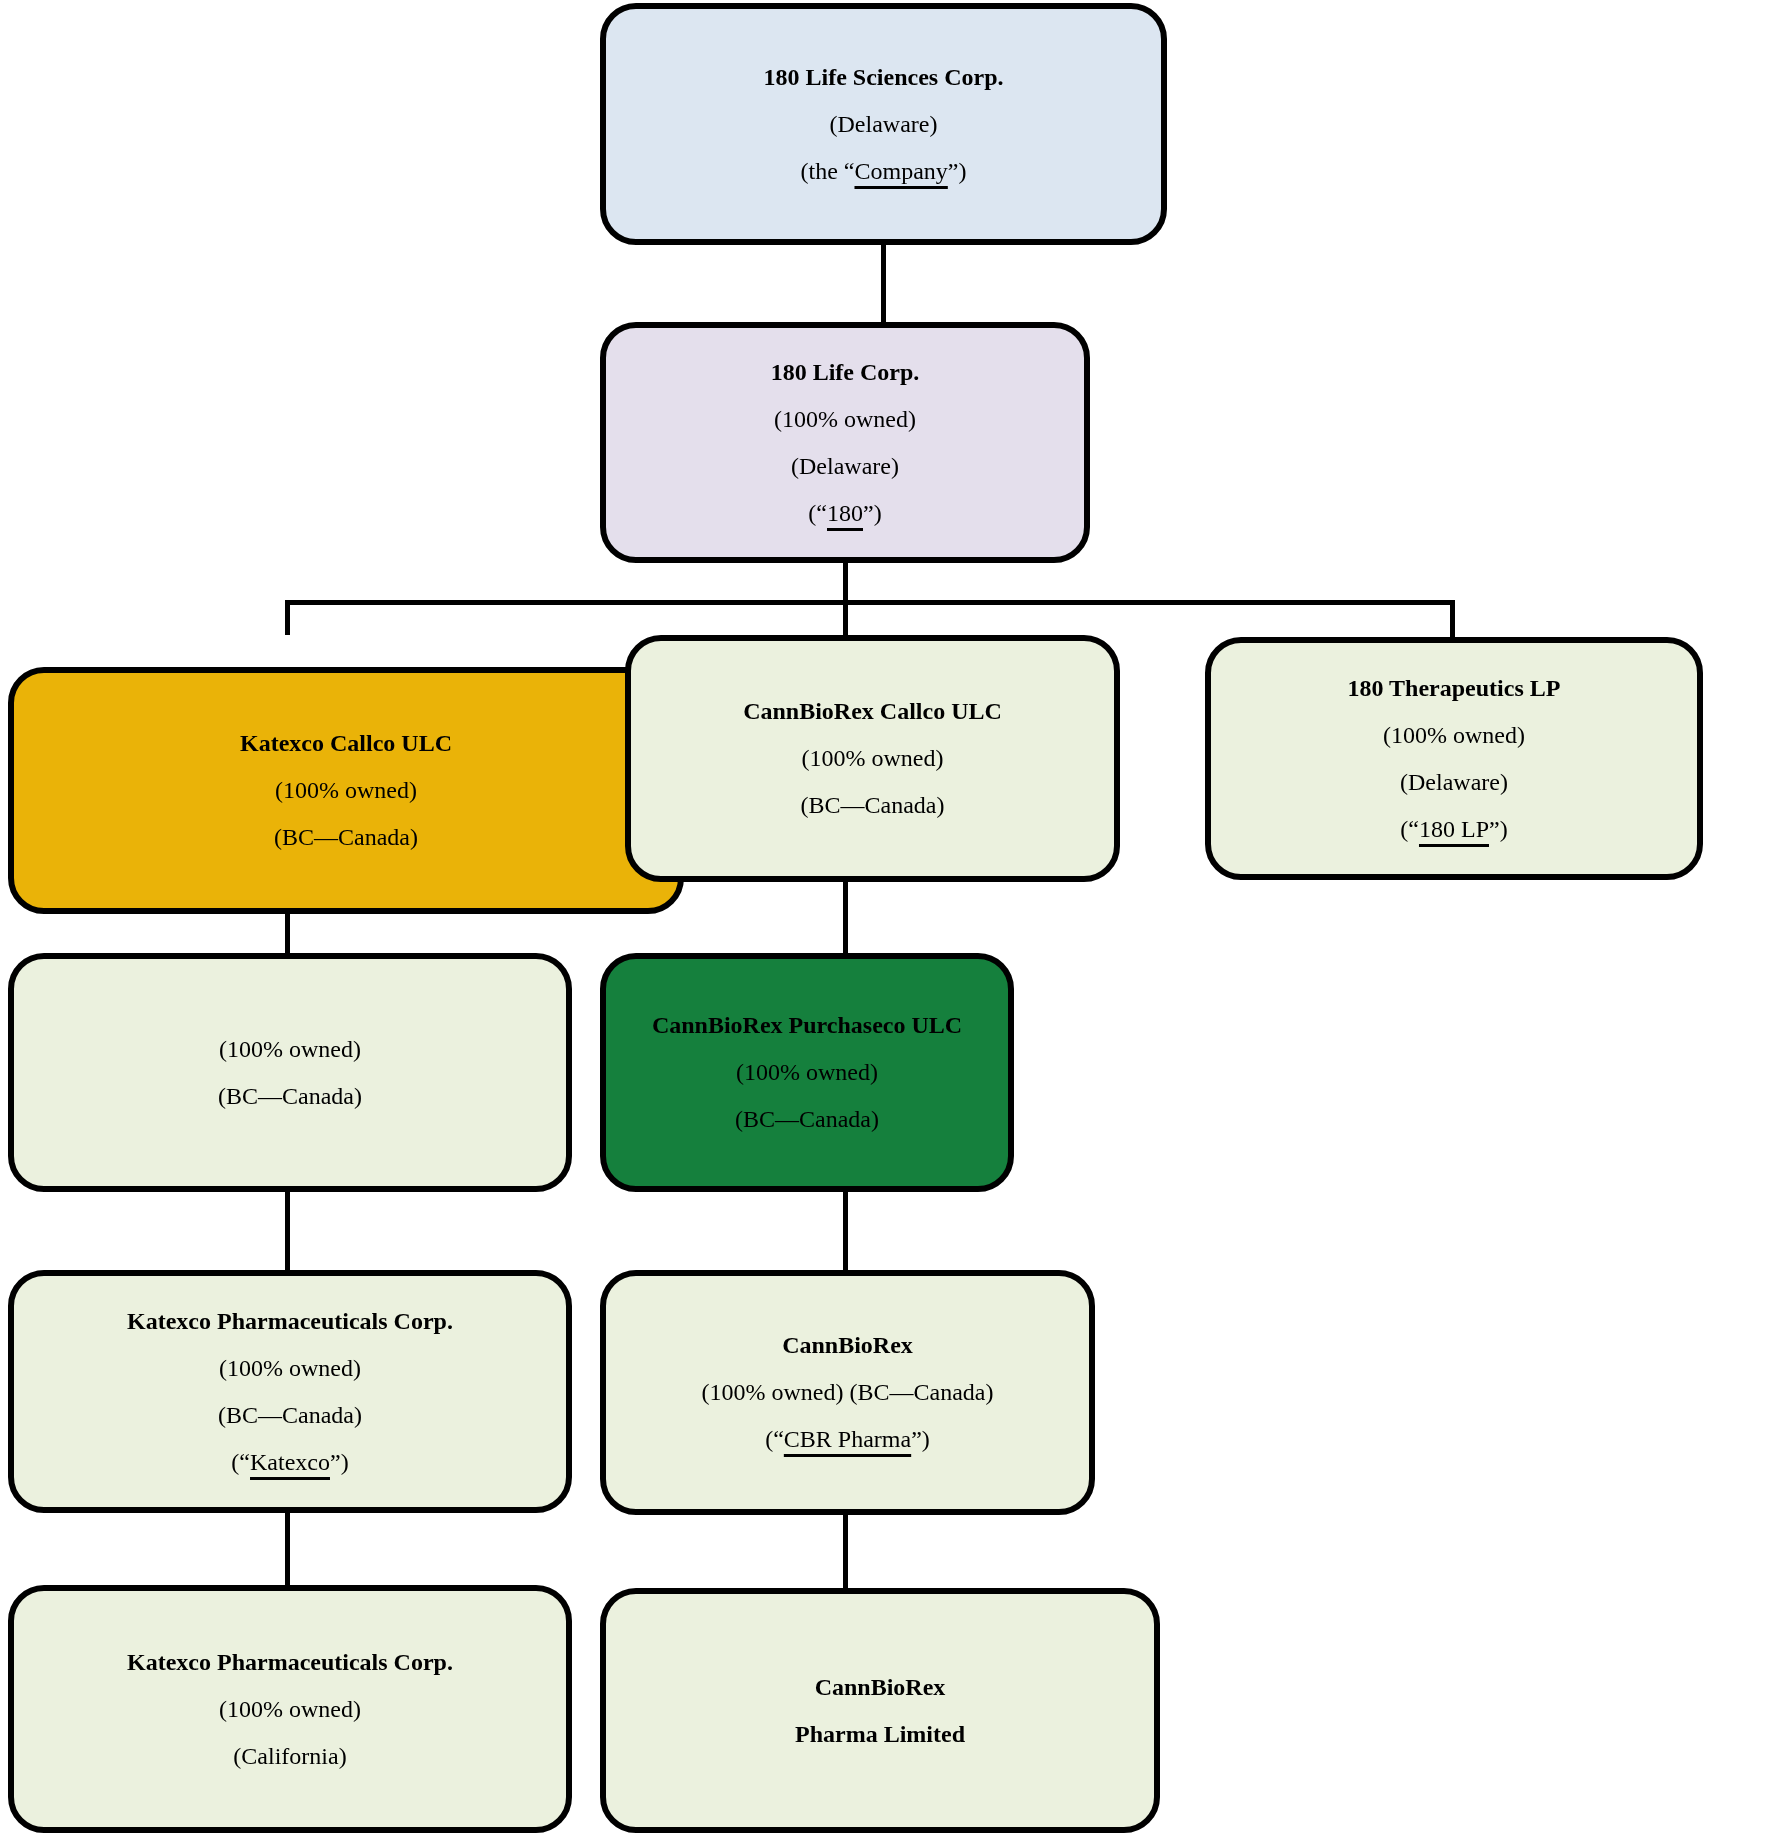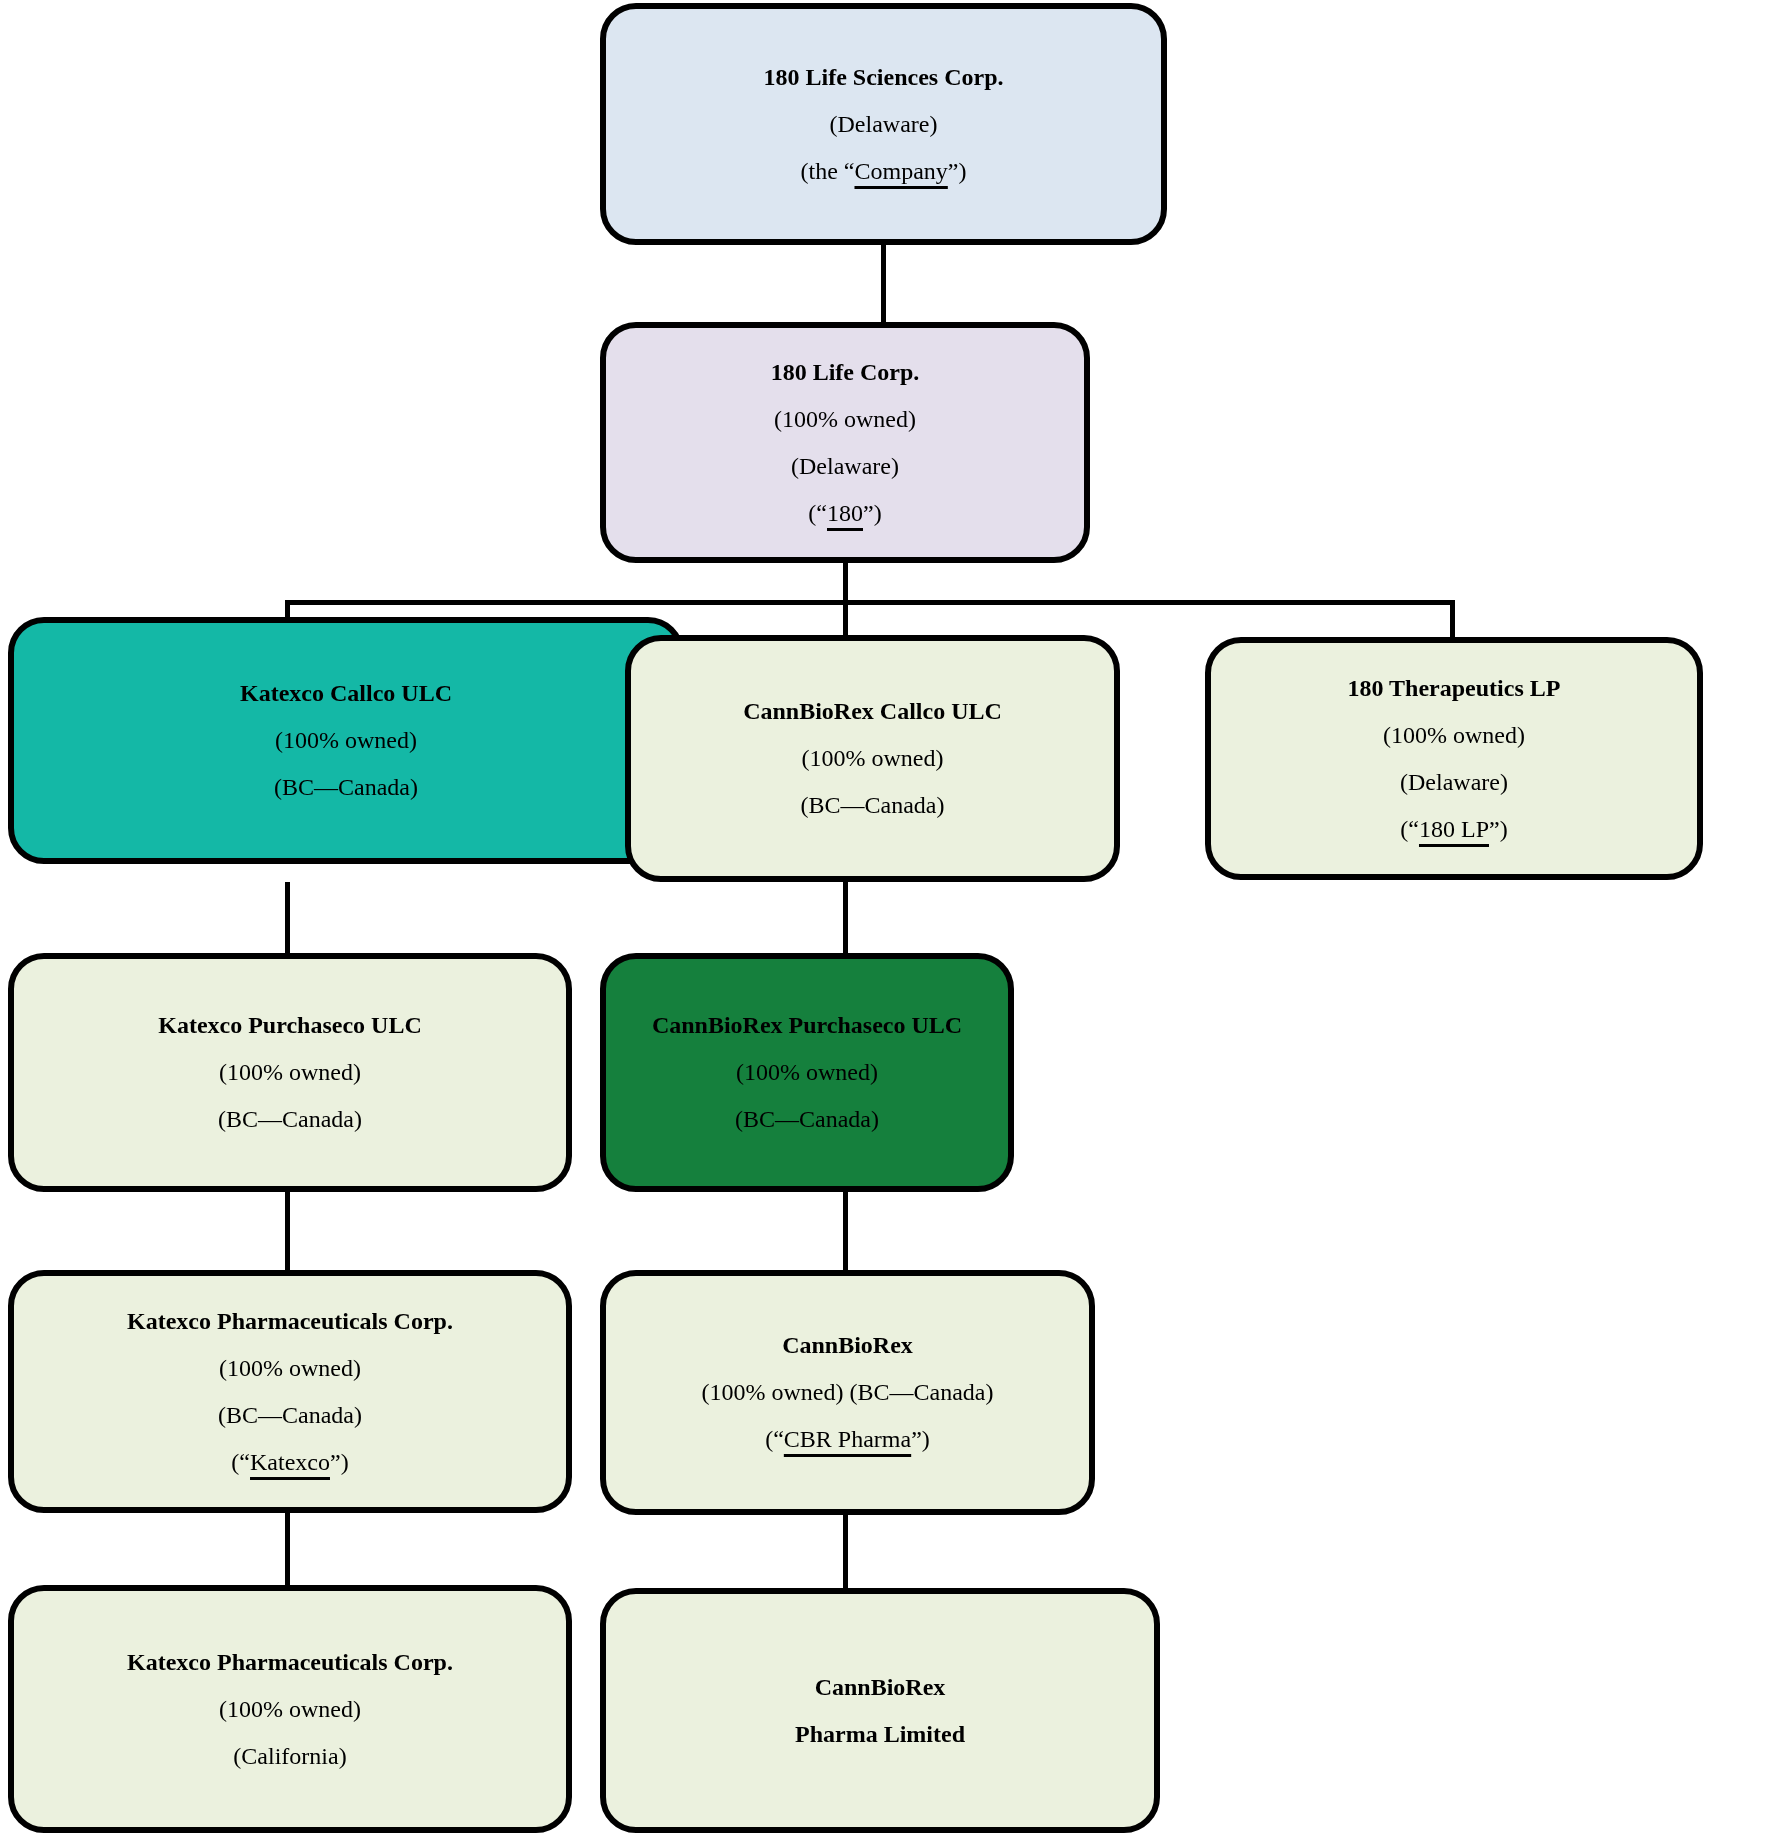--- a/index.html
+++ b/index.html
@@ -59,38 +59,37 @@
       <div class="line"><span class="seg-b ">180 Life Sciences Corp.</span></div>
       <div class="line"><span class="">(Delaware)</span></div>
       <div class="line"><span class="">(the “</span><span class="seg-u">Company</span><span class="">”)</span></div>
     </div>
     <div class="node" style="left: 600px; top: 322px; width: 490px; height: 241px; background: rgb(228, 223, 236); border-color: rgb(0, 0, 0);">
       <div class="line"><span class="seg-b ">180 Life Corp.</span></div>
       <div class="line"><span class="">(100% owned)</span></div>
       <div class="line"><span class="">(Delaware)</span></div>
       <div class="line"><span class="">(“</span><span class="seg-u">180</span><span class="">”)</span></div>
     </div>
-    <div class="node" style="left: 8px; top: 617px; width: 676px; height: 247px; background: #14b8a6; border-color: rgb(0, 0, 0);">
+    <div class="node" style="left: 8px; top: 667px; width: 676px; height: 247px; background: #eab308; border-color: rgb(0, 0, 0);">
       <div class="line"><span class="seg-b ">Katexco Callco ULC</span></div>
       <div class="line"><span class="">(100% owned)</span></div>
       <div class="line"><span class="">(BC—Canada)</span></div>
     </div>
     <div class="node" style="left: 600px; top: 635px; width: 495px; height: 247px; background: rgb(235, 241, 222); border-color: rgb(0, 0, 0); margin-left: 25px;">
       <div class="line"><span class="seg-b ">CannBioRex Callco ULC</span></div>
       <div class="line"><span class="">(100% owned)</span></div>
       <div class="line"><span class="">(BC—Canada)</span></div>
     </div>
     <div class="node" style="left: 1205px; top: 637px; width: 498px; height: 243px; background: rgb(235, 241, 222); border-color: rgb(0, 0, 0);">
       <div class="line"><span class="seg-b ">180 Therapeutics LP</span></div>
       <div class="line"><span class="">(100% owned)</span></div>
       <div class="line"><span class="">(Delaware)</span></div>
       <div class="line"><span class="">(“</span><span class="seg-u">180 LP</span><span class="">”)</span></div>
     </div>
     <div class="node" style="left: 8px; top: 953px; width: 564px; height: 239px; background: rgb(235, 241, 222); border-color: rgb(0, 0, 0);">
-      <div class="line"><span class="seg-b ">Katexco Purchaseco ULC</span></div>
       <div class="line"><span class="">(100% owned)</span></div>
       <div class="line"><span class="">(BC—Canada)</span></div>
     </div>
     <div class="node" style="left: 600px; top: 953px; width: 414px; height: 239px; background: #15803d; border-color: rgb(0, 0, 0);">
       <div class="line"><span class="seg-b ">CannBioRex Purchaseco ULC</span></div>
       <div class="line"><span class="">(100% owned)</span></div>
       <div class="line"><span class="">(BC—Canada)</span></div>
     </div>
     <div class="node" style="left: 8px; top: 1270px; width: 564px; height: 243px; background: rgb(235, 241, 222); border-color: rgb(0, 0, 0);">
       <div class="line"><span class="seg-b ">Katexco Pharmaceuticals Corp.</span></div>

